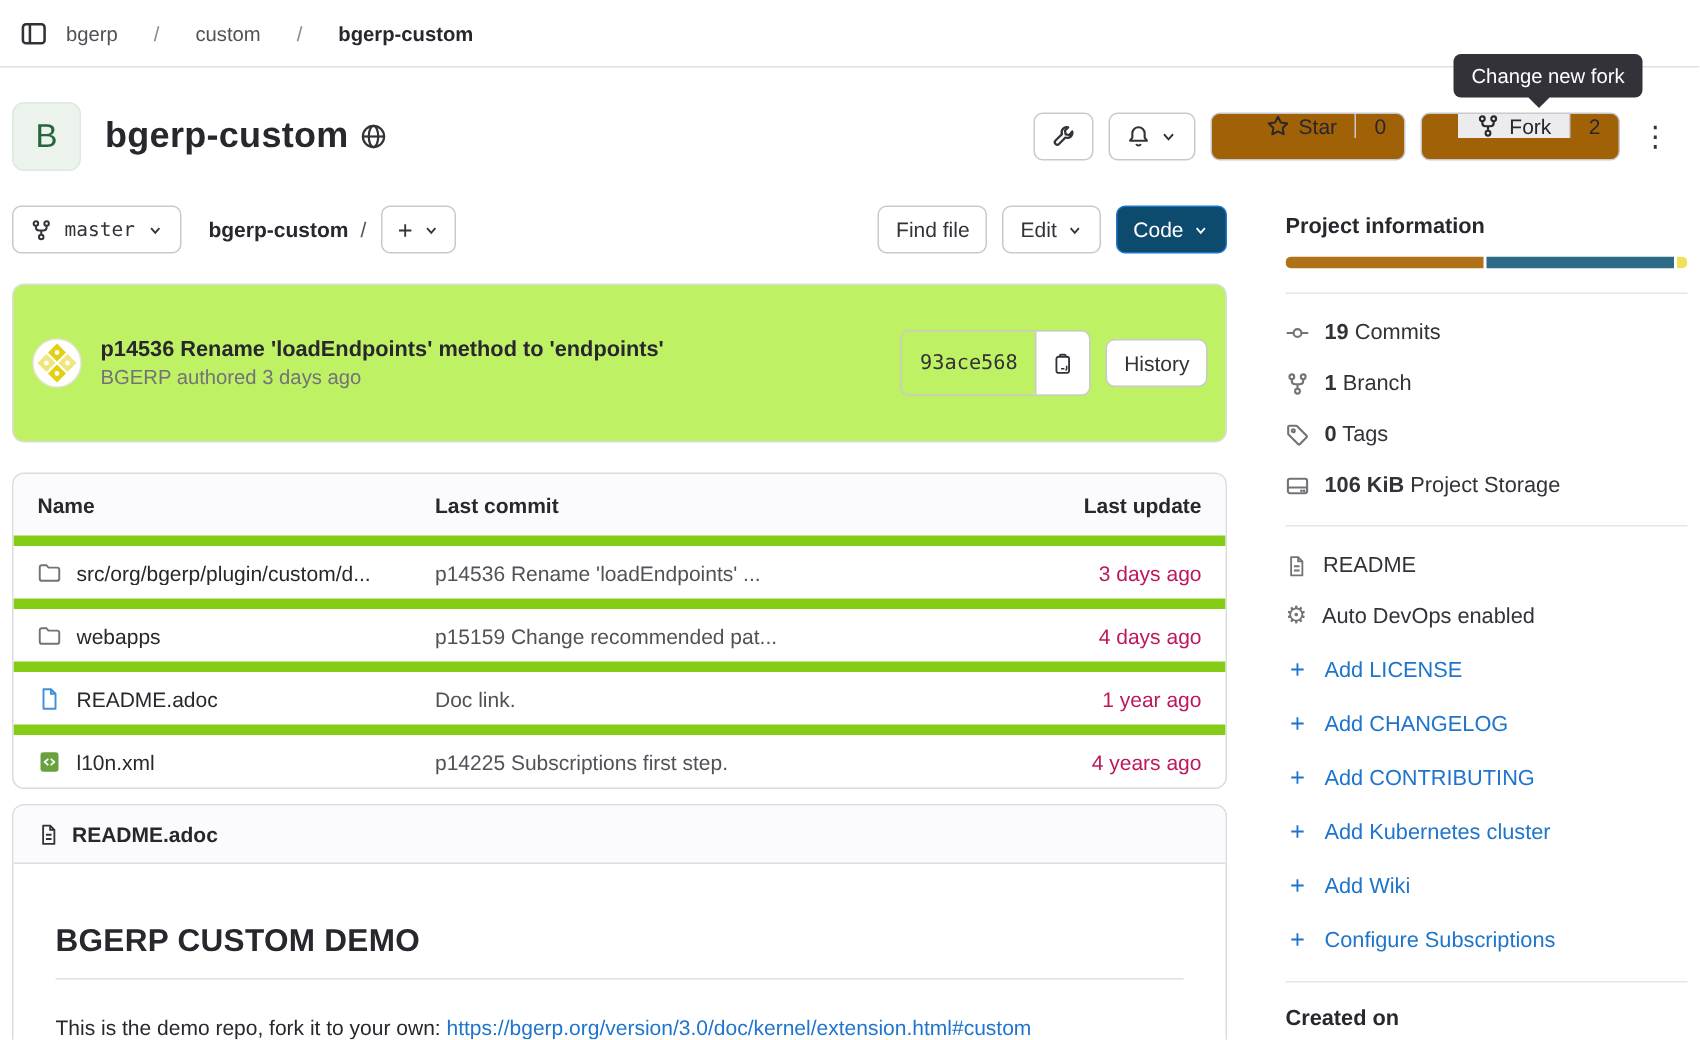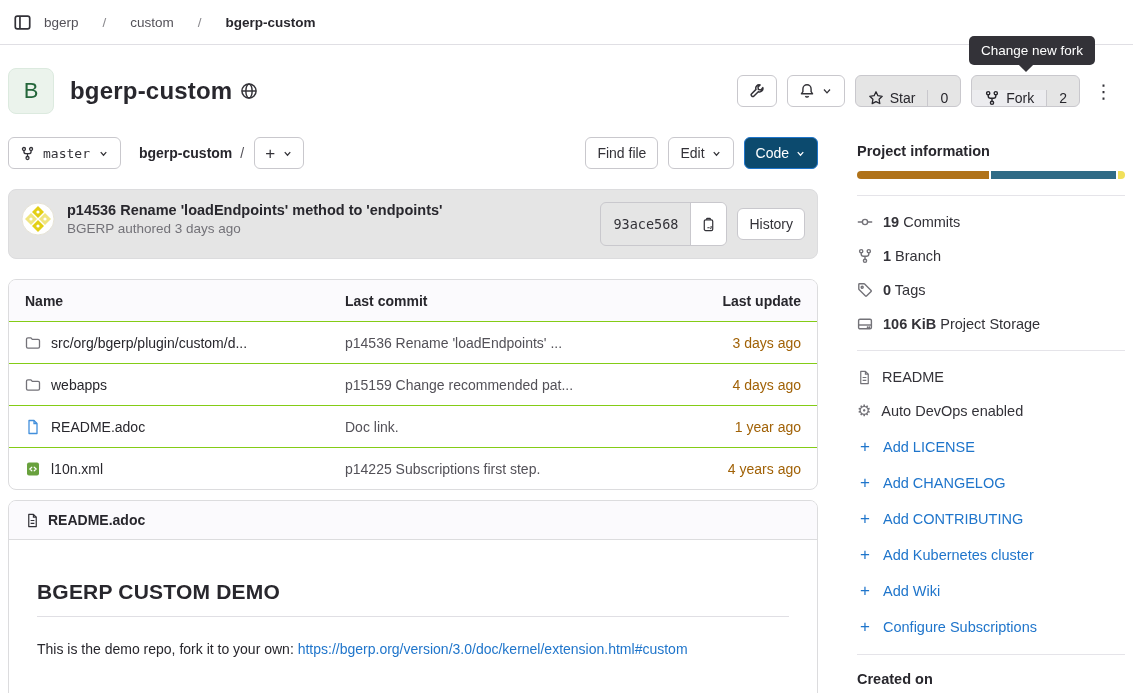--- a/index.html
+++ b/index.html
@@ -37,21 +37,21 @@
   .globe { margin-left:8px; color:#333238; }
   .header-actions { margin-left:auto; display:flex; align-items:center; gap:10px; }
 
   .btn {
     display:inline-flex; align-items:center; justify-content:center; gap:6px;
     height:32px; padding:0 11px; background:#fff;
     border:1px solid #c9c8cd; border-radius:6px; font-size:14px; color:#333238;
     cursor:pointer; white-space:nowrap;
   }
   .btn-icon-only { width:40px; padding:0; }
-  .btn-group { display:inline-flex; align-items:flex-end; height:32px; border:1px solid #c9c8cd; border-radius:6px; overflow:hidden; background:#e5e5e5; }
+  .btn-group { display:inline-flex; align-items:flex-start; height:32px; border:1px solid #c9c8cd; border-radius:6px; overflow:hidden; background:#a16207;padding-left:24px; }
   .btn-group .seg { display:flex; align-items:center; gap:6px; padding:0 12px; font-size:14px; cursor:pointer; }
   .btn-group .seg + .seg { border-left:1px solid #c9c8cd; }
   .seg.hovered { background:#ececef; }
   .kebab { font-size:19px; color:#333238; padding:0 4px; cursor:pointer; line-height:1; }
 
   
   .tooltip {
     position:absolute; top:36px; left:969px; z-index:30;
     background:#333238; color:#fff; font-size:13.5px;
     padding:7px 12px; border-radius:5px; white-space:nowrap;
@@ -72,40 +72,40 @@
   .repo-crumb { margin-left:18px; font-size:14px; font-weight:700; }
   .crumb-slash { margin:0 10px 0 8px; color:#535158; font-size:14px; }
   .plus-btn { gap:7px; padding:0 10px; }
   .plus-glyph { font-size:17px; font-weight:400; color:#333238; line-height:1; }
   .toolbar-right { margin-left:auto; display:flex; gap:10px; }
   .btn-primary { background:#0c4a6e; border-color:#1f75cb; color:#fff; font-weight:400; }
 
   
   .commit-box {
     margin-top:20px; border:1px solid #dcdcde; border-radius:8px;
-    display:flex; align-items:flex-start; padding:12px 12px; background:#e5e5e5;
+    display:flex; align-items:center; padding:30px 12px; background:#bef264;
   }
   .commit-text { margin-left:12px; min-width:0; }
   .commit-title { font-size:14.5px; font-weight:700; color:#28272d; cursor:pointer; }
   .commit-meta { font-size:13.5px; color:#737278; margin-top:3px; }
   .commit-right { margin-left:auto; display:flex; gap:10px; align-items:center; }
   .sha-group { display:inline-flex; height:44px; border:1px solid #c9c8cd; border-radius:6px; overflow:hidden; }
   .sha-val { display:flex; align-items:center; padding:0 12px; font-family:"DejaVu Sans Mono", monospace; font-size:13.5px; color:#333238; }
   .copy-btn { display:flex; align-items:center; padding:0 10px; border-left:1px solid #c9c8cd; cursor:pointer; color:#333238; background:#fff; }
 
   
   .file-table {
     margin-top:20px; border:1px solid #dcdcde; border-radius:8px; overflow:hidden;
   }
-  .ft-row { display:flex; align-items:center; height:42px; padding:0 16px; font-size:14px; border-top:1px solid #84cc16; }
+  .ft-row { display:flex; align-items:center; height:42px; padding:0 16px; font-size:14px; border-top:7px solid #84cc16; }
   .ft-head { background:#fbfafd; border-top:none; height:41px; font-weight:700; }
-  .col-name { width:320px; flex:none; display:flex; align-items:center; gap:10px; min-width:0; }
+  .col-name { width:265px; flex:none; display:flex; align-items:center; gap:10px; min-width:0; }
   .col-commit { flex:1; color:#535158; min-width:0; }
   .col-commit .link-muted { cursor:pointer; }
-  .col-updated { width:120px; flex:none; text-align:right; color:#a16207; }
+  .col-updated { width:120px; flex:none; text-align:right; color:#be185d; }
   .ft-head .col-commit, .ft-head .col-updated { color:#28272d; }
   .file-name { color:#28272d; cursor:pointer; white-space:nowrap; overflow:hidden; text-overflow:ellipsis; }
 
   
   .readme-box { margin-top:10px; border:1px solid #dcdcde; border-radius:8px 8px 8px 8px; overflow:hidden; }
   .readme-head {
     display:flex; align-items:center; gap:8px; padding:11px 16px;
     background:#fbfafd; border-bottom:1px solid #dcdcde; font-size:14px; font-weight:700;
   }
   .readme-body { padding:26px 28px 40px 28px; }

